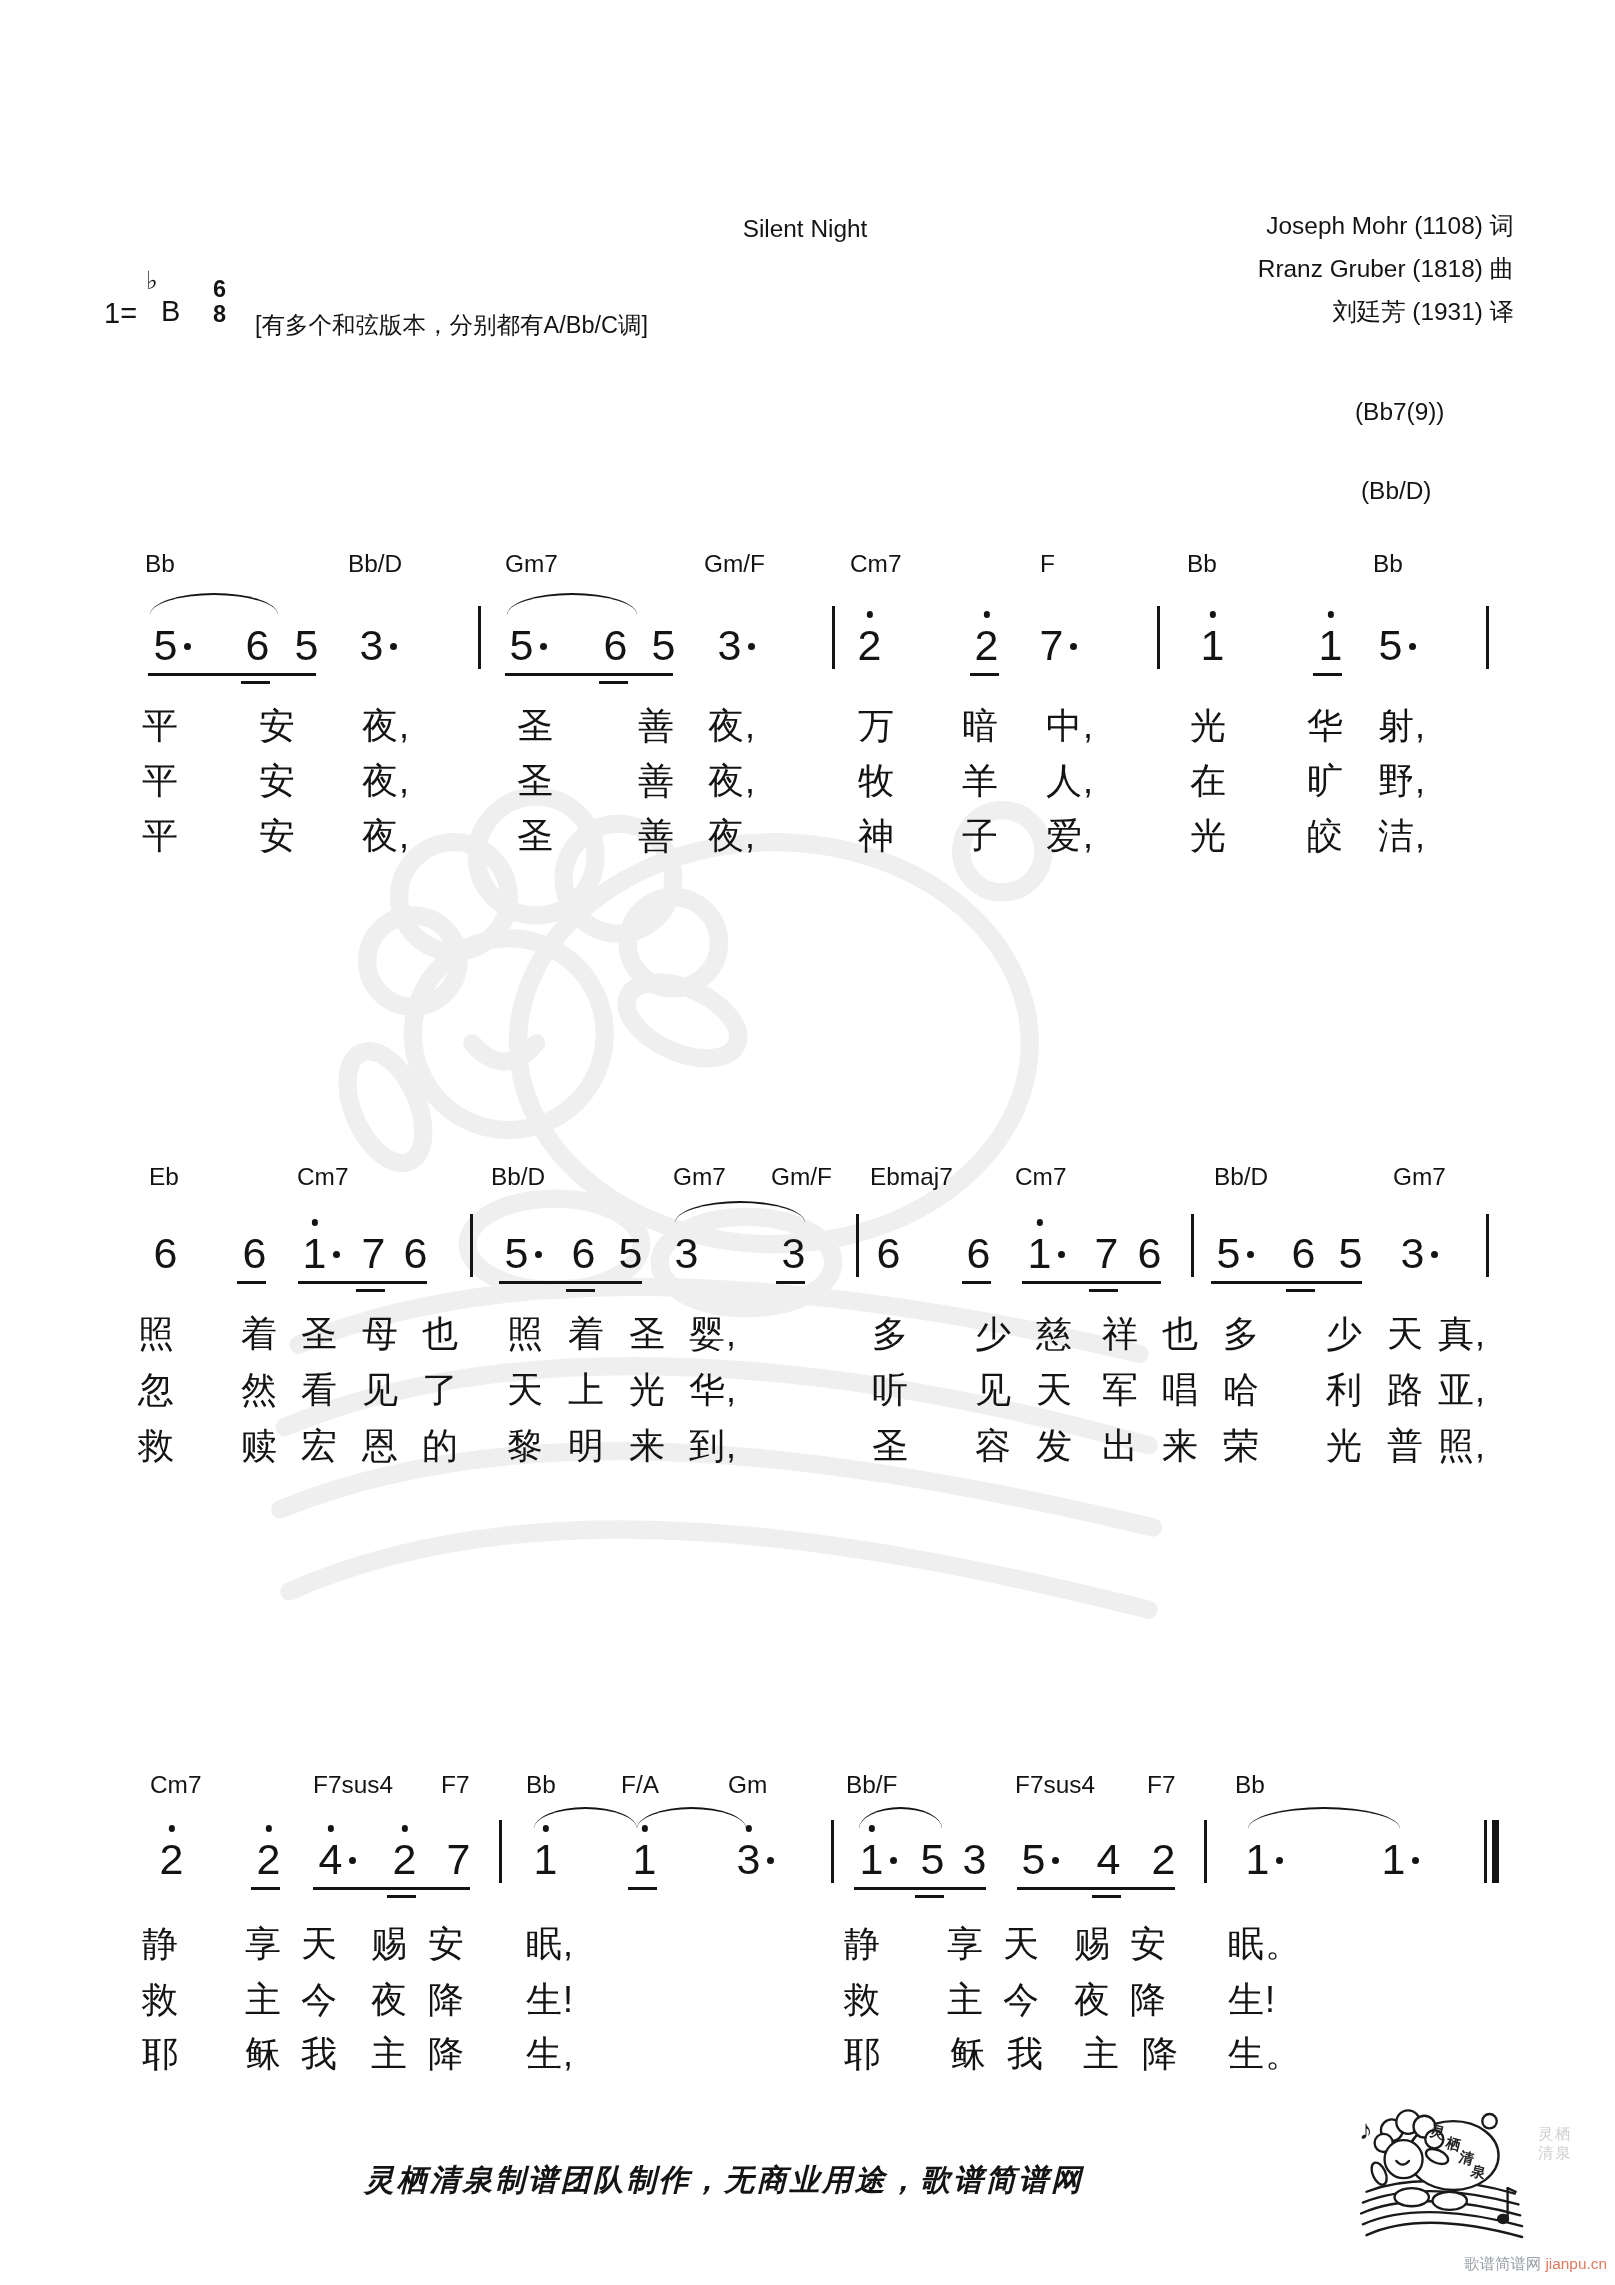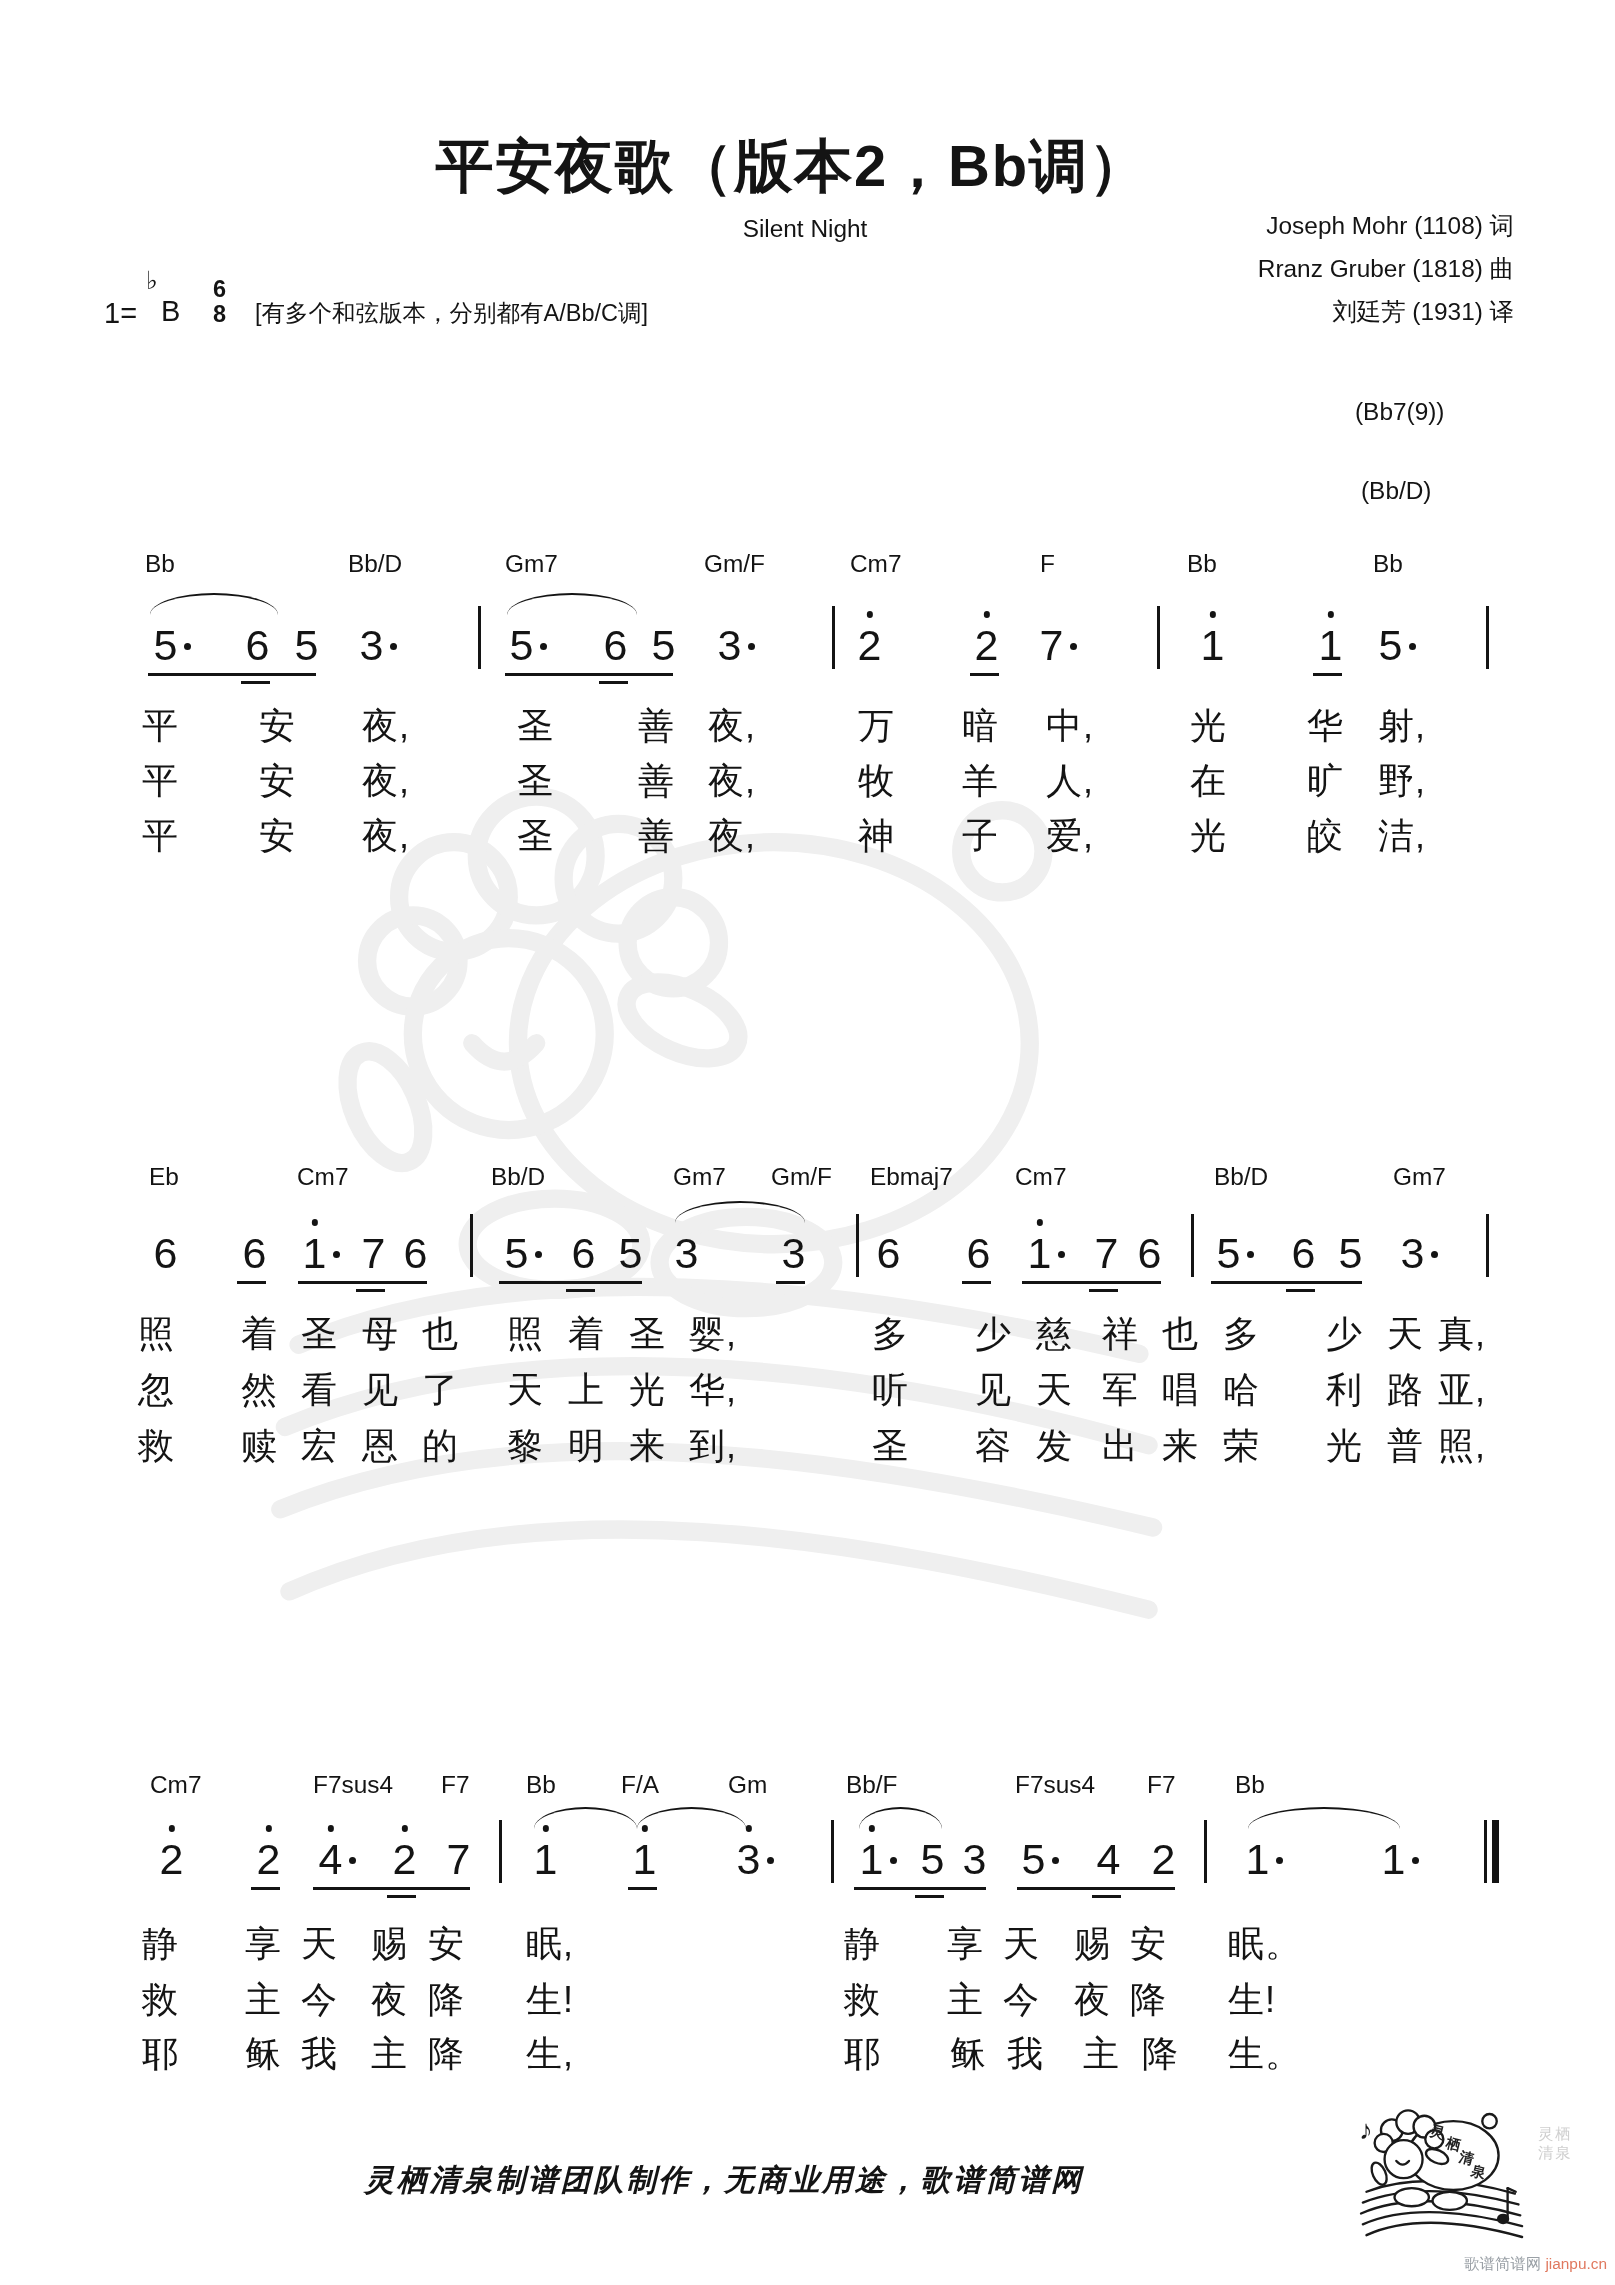--- a/index.html
+++ b/index.html
@@ -10,21 +10,21 @@
 
   
   .title{left:792px;top:128px;transform:translateX(-50%);font-size:58px;font-weight:700;letter-spacing:1.8px;}
   .subtitle{left:805px;top:215px;transform:translateX(-50%);font-size:24.4px;}
   .credit{right:102px;text-align:right;font-size:24.4px;}
   .credit1{top:210px;} .credit2{top:253px;} .credit3{top:296px;}
   .key-prefix{left:104px;top:297px;font-size:29px;}
   .key-flat{left:146px;top:266px;font-size:25px;}
   .key-tonic{left:161px;top:295px;font-size:29px;}
   .meter{left:204px;top:277px;width:31px;text-align:center;line-height:1.05;font-size:23.5px;font-weight:600;}
-  .key-note{left:255px;top:297px;font-size:23.5px;}
+  .key-note{left:255px;top:309px;font-size:23.5px;}
   .float-chord{font-size:24.4px;}
 
   
   .chord{position:absolute;font-size:24.4px;white-space:nowrap;color:#141414;}
   .note-token{position:absolute;width:27px;text-align:center;font-size:43px;line-height:1;}
   .note-digit{display:inline-block;}
   .hi-dot{position:absolute;left:50%;top:-12.7px;transform:translateX(-50%);width:6.3px;height:6.3px;border-radius:50%;background:#141414;}
   .after-dot{position:absolute;right:-11.8px;top:19px;width:7.2px;height:7.2px;border-radius:50%;background:#141414;}
   .bar{position:absolute;width:2.7px;background:#141414;}
   .bar-thick{width:7.2px;}
@@ -62,21 +62,20 @@
       <circle cx="33" cy="44" r="10"></circle>
       <circle cx="54" cy="60" r="21"></circle>
       <path d="M46,62 q7,8 14,0"></path>
       <ellipse cx="27" cy="76" rx="7" ry="13" transform="rotate(-24 27 76)"></ellipse>
       <ellipse cx="92" cy="57" rx="13" ry="7" transform="rotate(24 92 57)"></ellipse>
       <ellipse cx="64" cy="106" rx="19" ry="10"></ellipse>
       <ellipse cx="106" cy="110" rx="19" ry="10"></ellipse>
     </g>
   </svg>
 
-  <div class="abs title nowrap">平安夜歌（版本2，Bb调）</div>
   <div class="abs subtitle">Silent Night</div>
   <div class="abs credit credit1">Joseph Mohr (1108) 词</div>
   <div class="abs credit credit2">Rranz Gruber (1818) 曲</div>
   <div class="abs credit credit3">刘廷芳 (1931) 译</div>
 
   <div class="abs key-prefix">1=</div>
   <div class="abs key-flat">♭</div>
   <div class="abs key-tonic">B</div>
   <div class="abs meter">
     <div>6</div>

